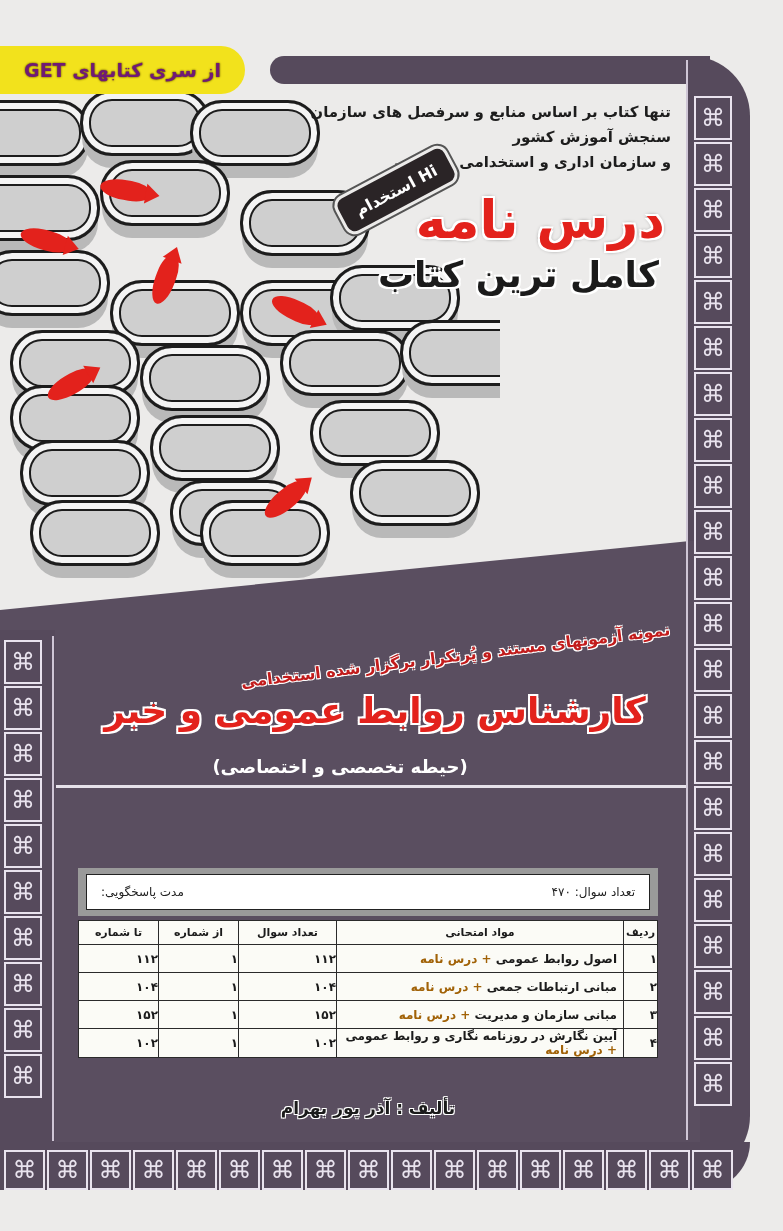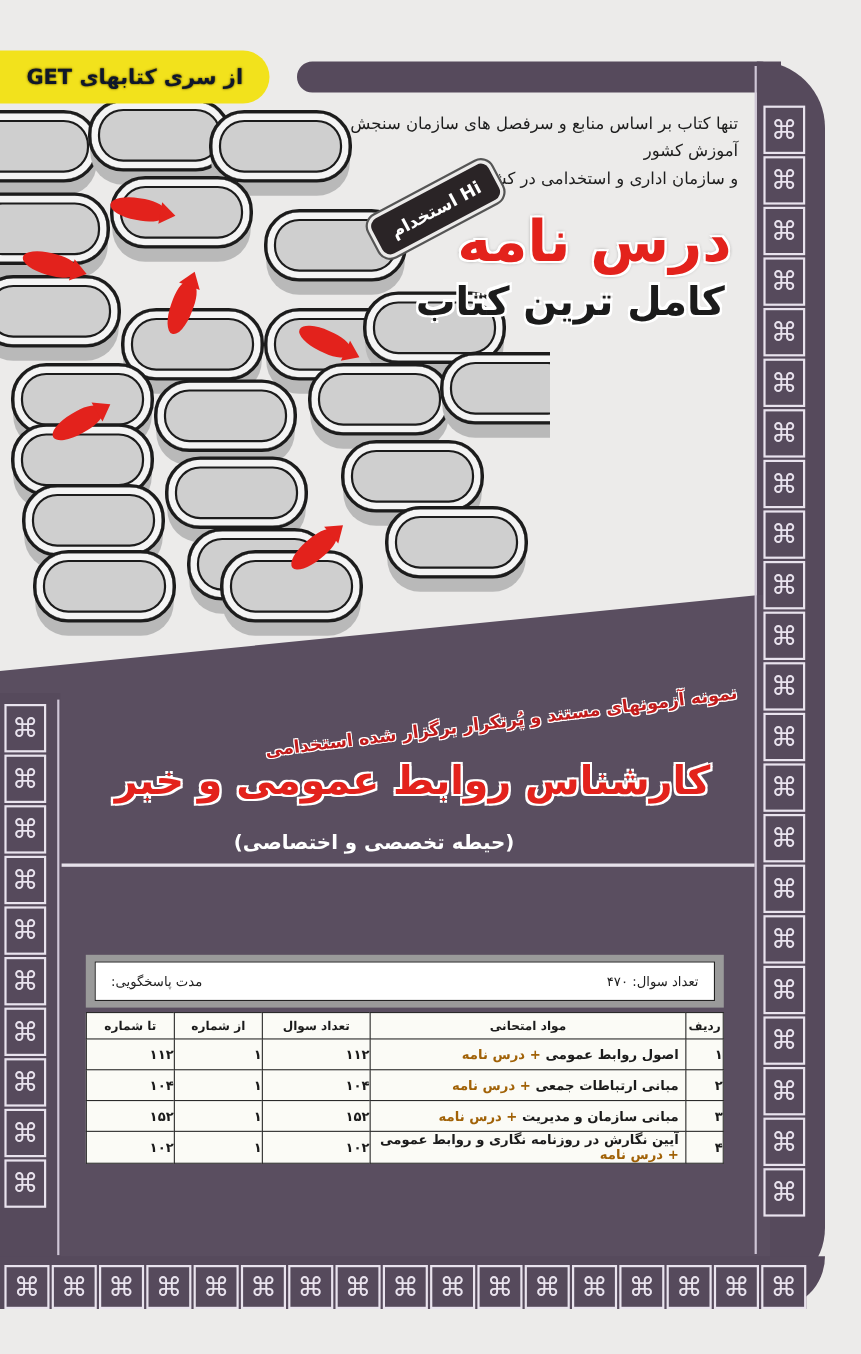--- a/index.html
+++ b/index.html
@@ -58,26 +58,26 @@
   }
   .fish::after {
     content: ""; position: absolute; right: -10px; top: 0;
     border-left: 14px solid #e3221c; border-top: 10px solid transparent; border-bottom: 10px solid transparent;
   }
 
   .series-badge {
     position: absolute; left: 0; top: 46px; width: 245px; height: 48px;
     background: #f2e21c; border-radius: 0 24px 24px 0;
     display: flex; align-items: center; justify-content: center;
-    color: #0f172a; font-weight: bold; font-size: 19px; direction: rtl;
+    color: #701a75; font-weight: bold; font-size: 19px; direction: rtl;
     text-shadow: 0 0 2px #8a7a00, 0 0 2px #8a7a00;
   }
   .tagline {
     position: absolute; right: 112px; top: 100px; width: 380px;
-    direction: rtl; text-align: right; font-weight: normal; font-size: 15px; color: #1d1d1d; line-height: 25px;
+    direction: rtl; text-align: right; font-weight: bold; font-size: 15px; color: #1d1d1d; line-height: 25px;
   }
   .stamp {
     position: absolute; left: 336px; top: 172px; width: 120px; height: 36px;
     background: #2a2426; color: #fff; border-radius: 8px; transform: rotate(-28deg);
     display: flex; align-items: center; justify-content: center; font-size: 16px; font-weight: bold; direction: rtl;
     box-shadow: 0 0 0 3px #ecebea, 0 0 0 5px #555;
   }
   .dars-title {
     position: absolute; right: 118px; top: 190px; direction: rtl;
     font-size: 52px; font-weight: bold; color: #e3221c;
@@ -295,13 +295,14 @@
       <tr>
         <td>۴</td>
         <td class="subject"><span>آیین نگارش در روزنامه نگاری و روابط عمومی</span> <span class="dars-tag">+ درس نامه</span></td>
         <td>۱۰۲</td>
         <td>۱</td>
         <td>۱۰۲</td>
       </tr>
     </tbody>
   </table>
 
+  <div class="author">تألیف : آذر پور بهرام</div>
 </div>
 
 </body></html>

